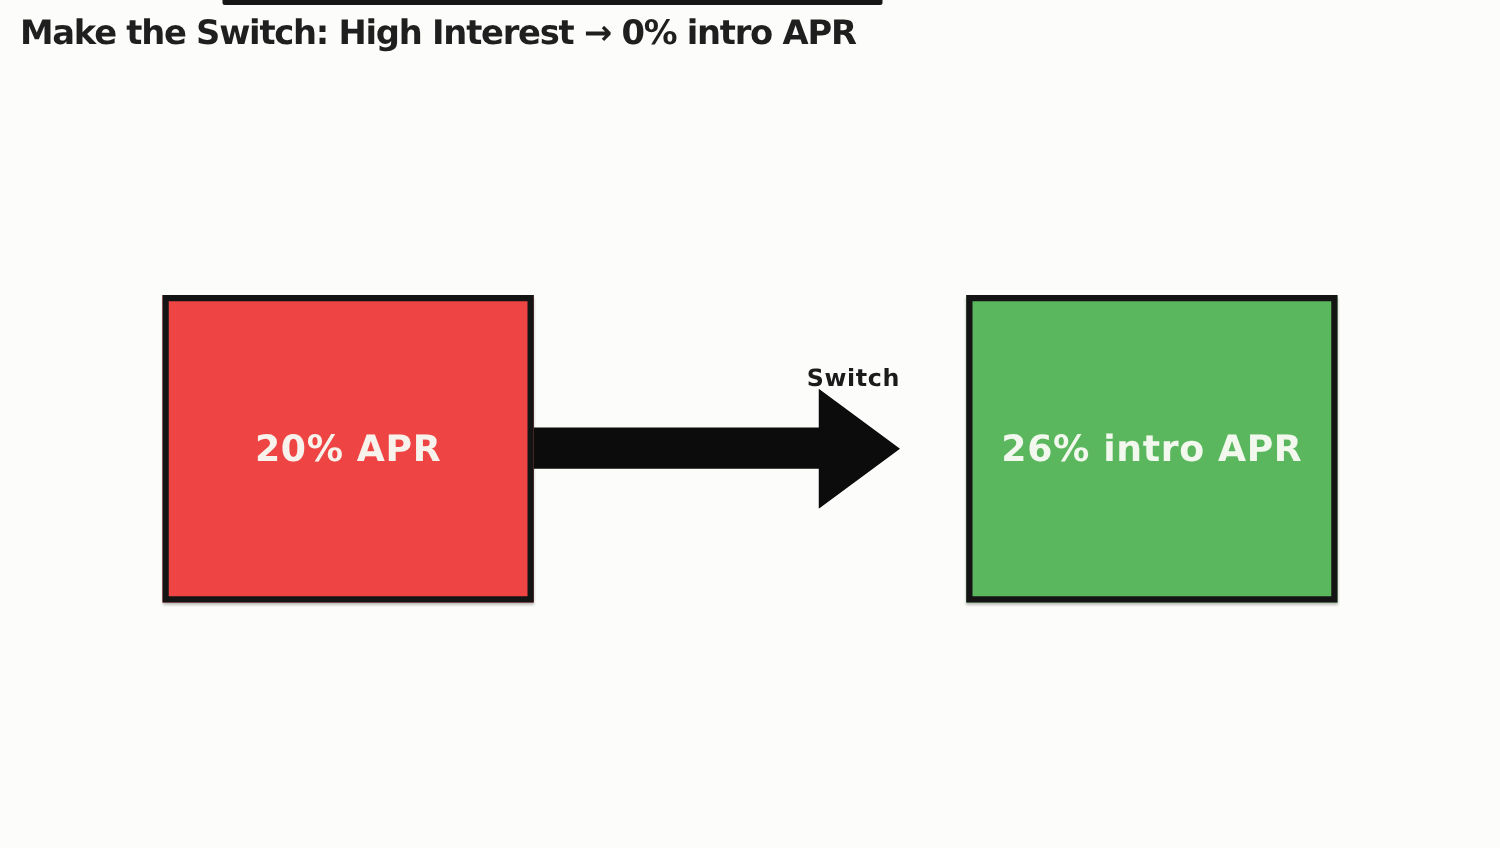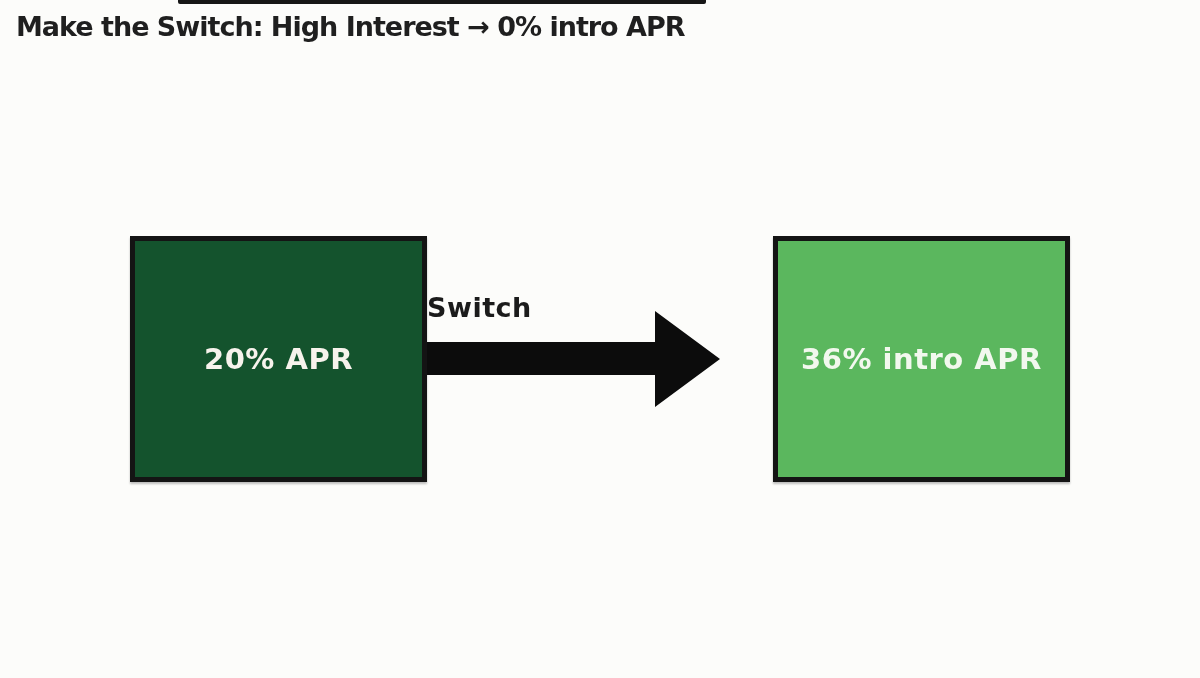--- a/index.html
+++ b/index.html
@@ -53,42 +53,42 @@
     top: 311px;
     width: 293px;
     height: 96px;
     display: block;
   }
   .arrow-label {
     position: absolute;
     left: 427px;
     top: 292px;
     width: 293px;
-    text-align: left;
-    font-size: 27px;
+    text-align: right;
+    font-size: 19px;
     font-weight: 700;
     letter-spacing: 0.5px;
   }
 </style>
 </head>
 <body>
 
 <div class="canvas" style="background-color: rgb(252, 252, 250);">
 
   <div class="top-bar" style="background-color: rgb(22, 22, 22);"></div>
 
   <div class="title" style="color: rgb(31, 31, 31);">Make the Switch: High Interest → 0% intro APR</div>
 
-  <div class="card card-old" style="background-color: #14532d; border-color: rgb(20, 20, 20); color: rgb(247, 243, 236);">
+  <div class="card card-old" style="background-color: #ef4444; border-color: rgb(20, 20, 20); color: rgb(247, 243, 236);">
     <div>20% APR</div>
   </div>
 
   <div class="arrow-label" style="color: rgb(27, 27, 27);">Switch</div>
 
   <svg class="arrow-svg" viewBox="0 0 293 96" xmlns="http://www.w3.org/2000/svg" aria-hidden="true">
     <polygon points="0,31 228,31 228,0 293,48 228,96 228,64 0,64" style="fill: rgb(12, 12, 12);"></polygon>
   </svg>
 
   <div class="card card-new" style="background-color: rgb(91, 183, 94); border-color: rgb(20, 20, 20); color: rgb(242, 248, 238);">
-    <div>36% intro APR</div>
+    <div>26% intro APR</div>
   </div>
 
 </div>
 
 </body></html>

